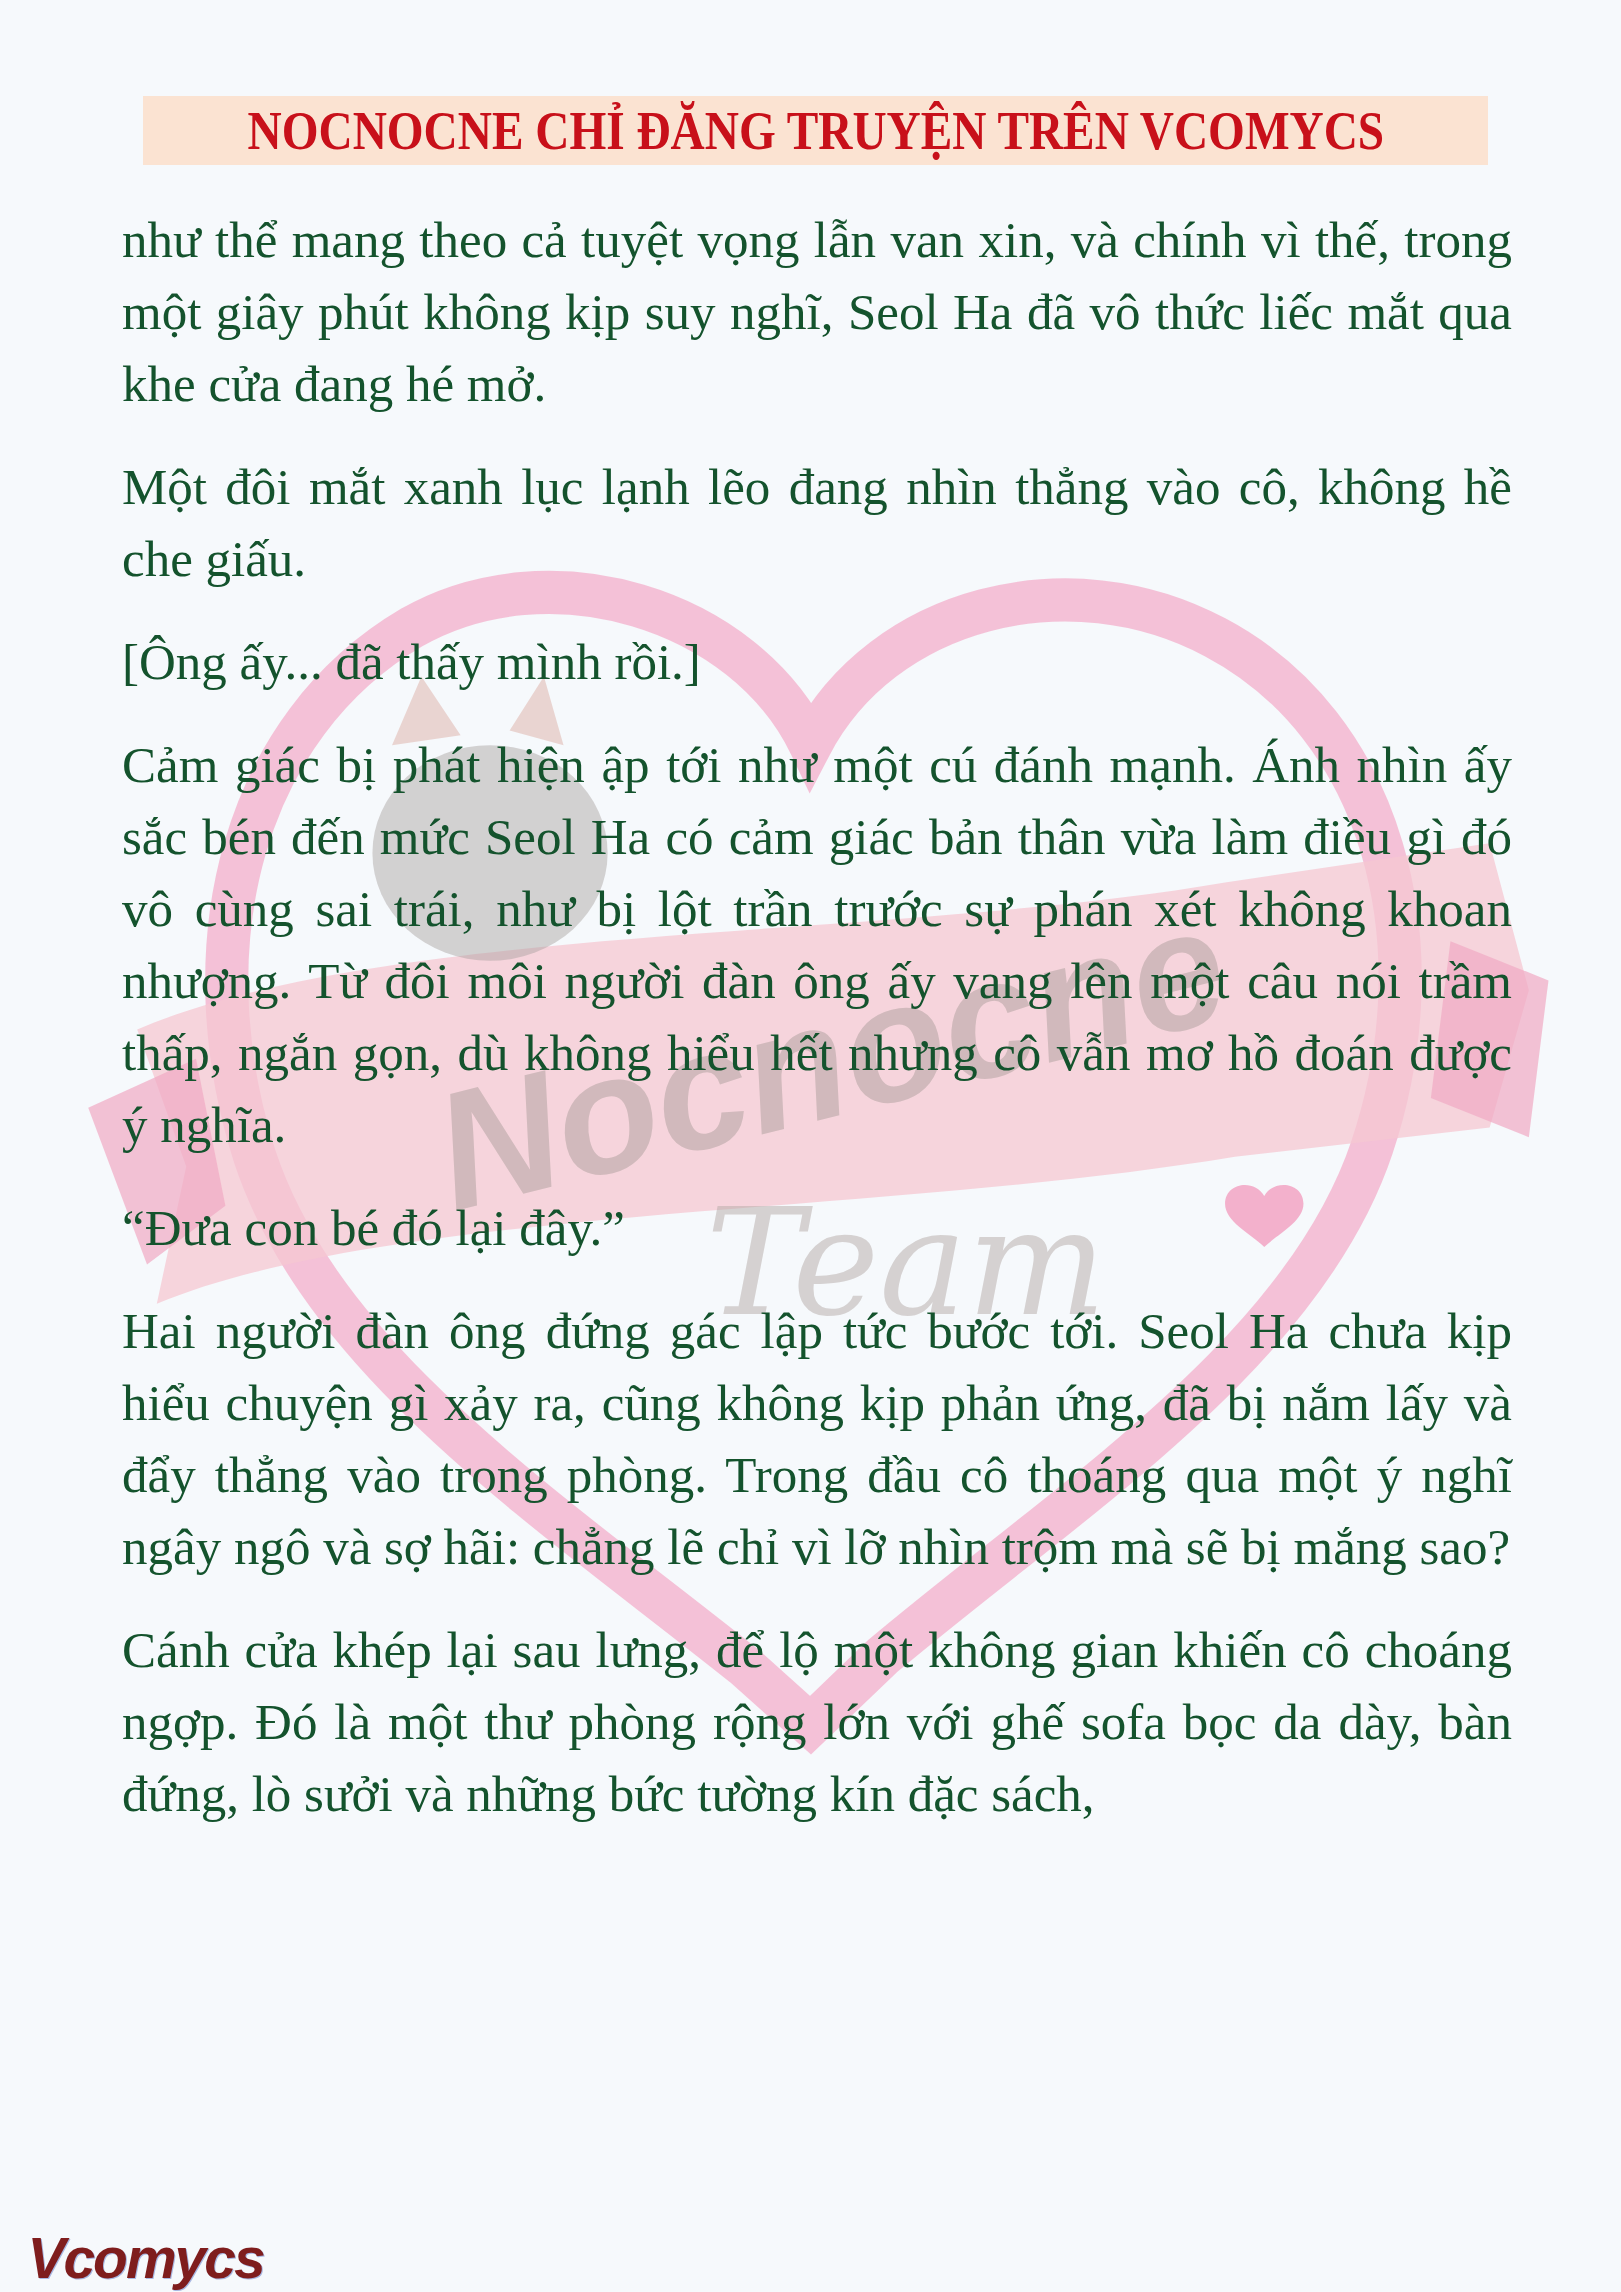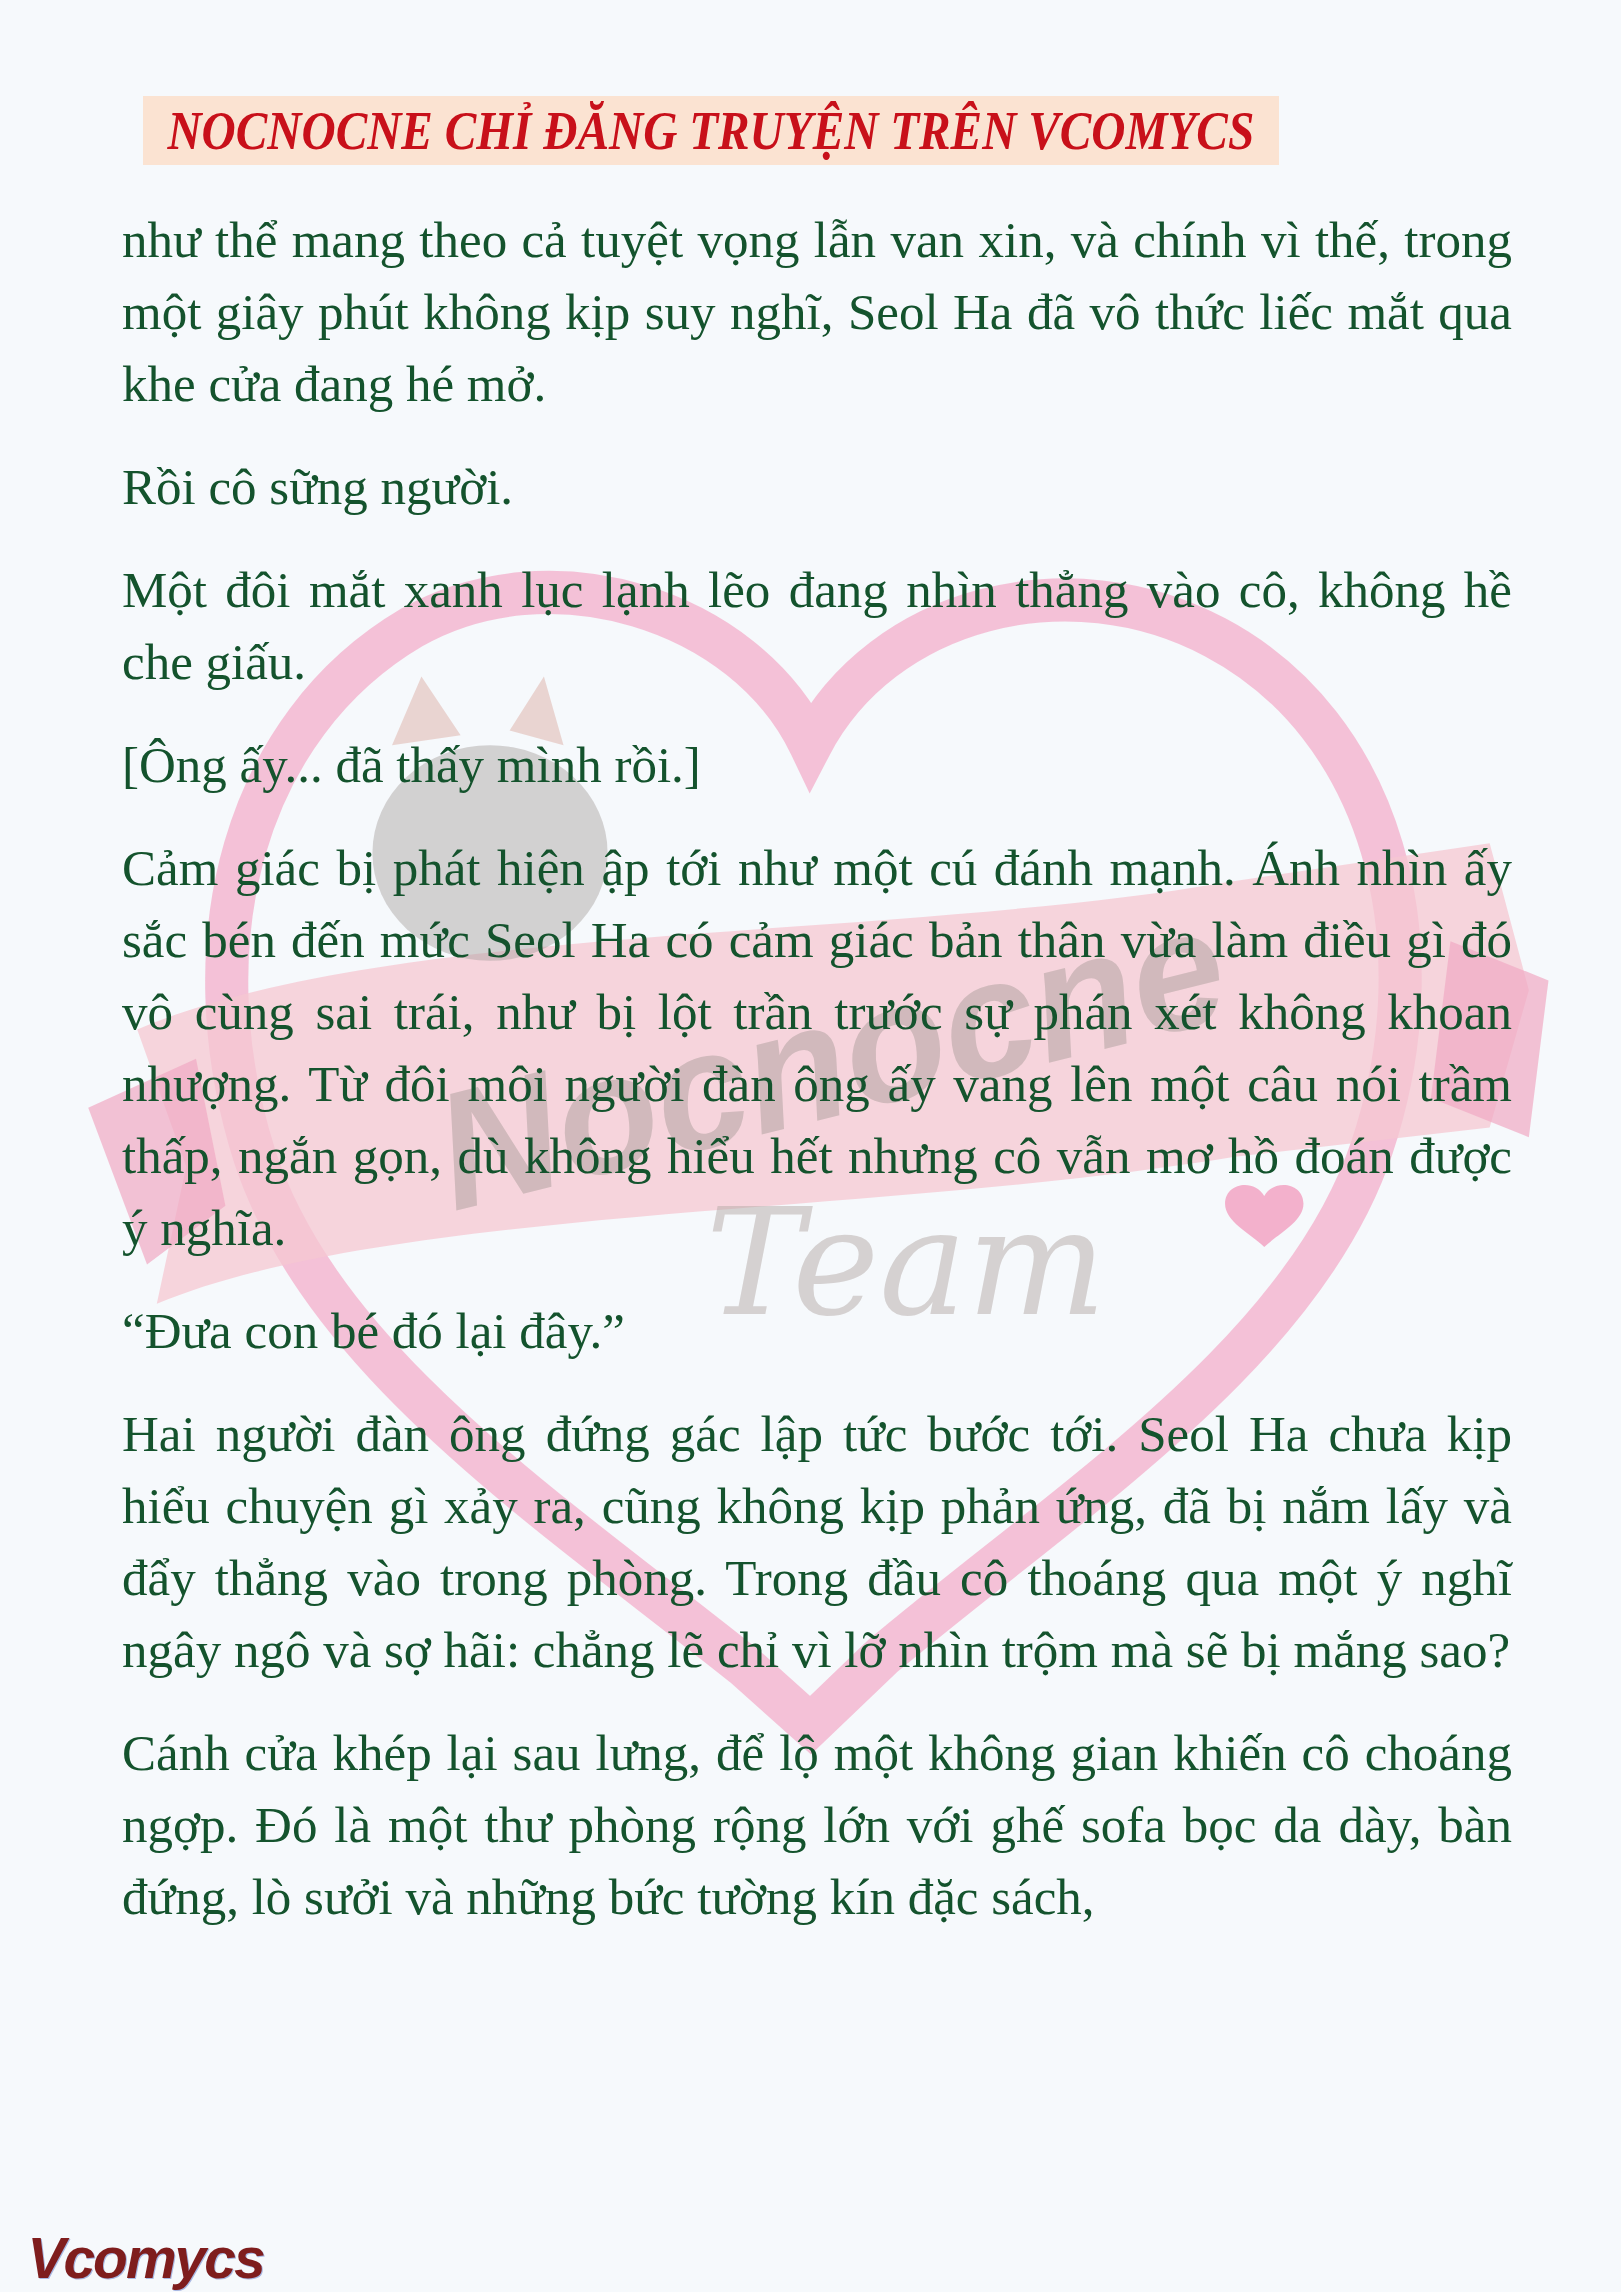--- a/index.html
+++ b/index.html
@@ -22,27 +22,26 @@
       left: 0; top: 0;
       width: 1621px; height: 2293px;
       pointer-events: none;
       z-index: 0;
     }
     .content { position: relative; z-index: 1; }
     .banner {
       position: absolute;
       left: 143px;
       top: 96px;
-      width: 1136px;
+      width: 1345px;
       height: 69px;
       background: #fbe3d2;
       display: flex;
       align-items: center;
       justify-content: center;
-      font-style: italic;
     }
     .banner-text {
       color: #c8101a;
       font-weight: bold;
       font-size: 55px;
       letter-spacing: 0px;
       transform: scaleX(0.86);
       white-space: nowrap;
       font-family: "Liberation Serif", "DejaVu Serif", serif;
     }
@@ -96,21 +95,20 @@
     <text x="720" y="1340" font-family="DejaVu Serif, serif" font-style="italic" font-size="150" fill="#b5aba8" opacity="0.5">Team</text>
   </svg>
 
   <div class="content">
     <div class="banner">
       <span class="banner-text">NOCNOCNE CHỈ ĐĂNG TRUYỆN TRÊN VCOMYCS</span>
     </div>
 
     <div class="body-text">
       <p class="para">như thể mang theo cả tuyệt vọng lẫn van xin, và chính vì thế, trong một giây phút không kịp suy nghĩ, Seol Ha đã vô thức liếc mắt qua khe cửa đang hé mở.</p>
-      <p class="para">Rồi cô sững người.</p>
       <p class="para">Một đôi mắt xanh lục lạnh lẽo đang nhìn thẳng vào cô, không hề che giấu.</p>
       <p class="para italic">[Ông ấy... đã thấy mình rồi.]</p>
       <p class="para">Cảm giác bị phát hiện ập tới như một cú đánh mạnh. Ánh nhìn ấy sắc bén đến mức Seol Ha có cảm giác bản thân vừa làm điều gì đó vô cùng sai trái, như bị lột trần trước sự phán xét không khoan nhượng. Từ đôi môi người đàn ông ấy vang lên một câu nói trầm thấp, ngắn gọn, dù không hiểu hết nhưng cô vẫn mơ hồ đoán được ý nghĩa.</p>
       <p class="para">“Đưa con bé đó lại đây.”</p>
       <p class="para">Hai người đàn ông đứng gác lập tức bước tới. Seol Ha chưa kịp hiểu chuyện gì xảy ra, cũng không kịp phản ứng, đã bị nắm lấy và đẩy thẳng vào trong phòng. Trong đầu cô thoáng qua một ý nghĩ ngây ngô và sợ hãi: chẳng lẽ chỉ vì lỡ nhìn trộm mà sẽ bị mắng sao?</p>
       <p class="para">Cánh cửa khép lại sau lưng, để lộ một không gian khiến cô choáng ngợp. Đó là một thư phòng rộng lớn với ghế sofa bọc da dày, bàn đứng, lò sưởi và những bức tường kín đặc sách,</p>
     </div>
 
     <div class="logo">Vcomycs</div>
   </div>

